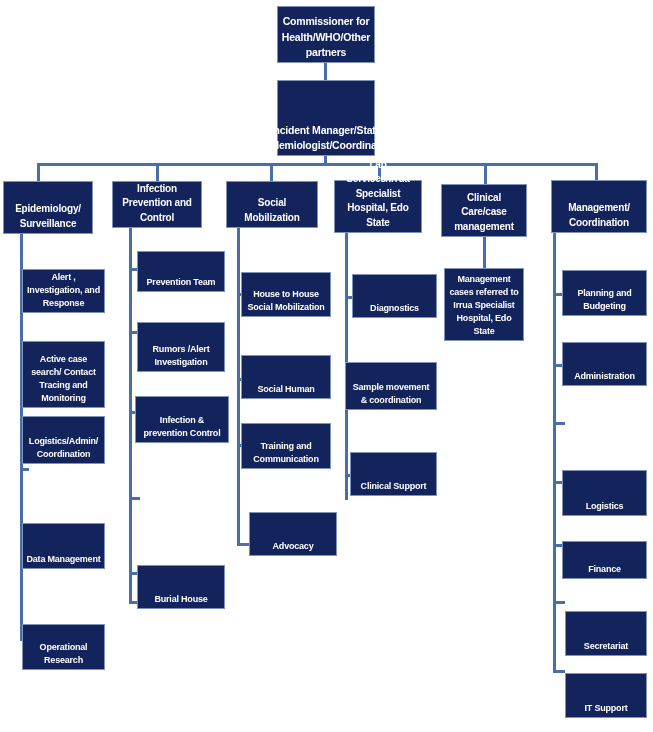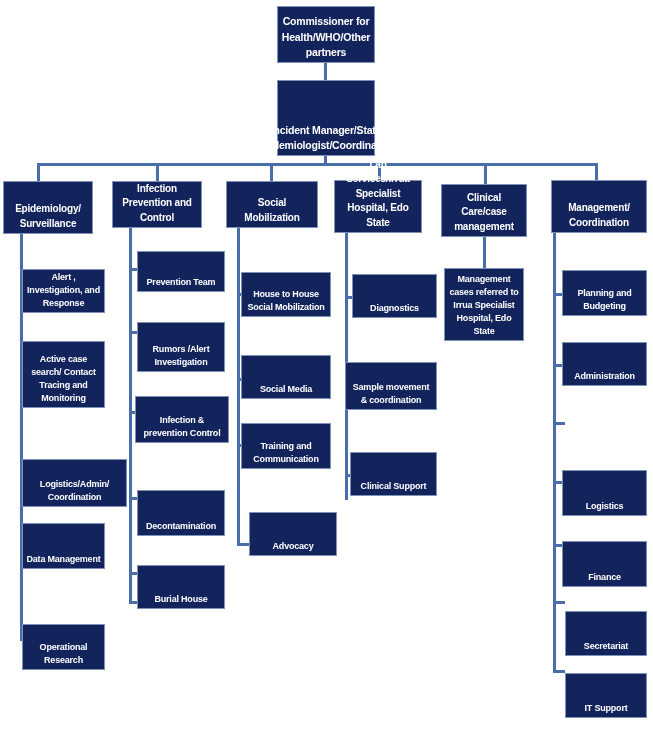--- a/index.html
+++ b/index.html
@@ -93,21 +93,21 @@
   <div class="conn h" style="left:20px; top:468px; width:9px;"></div>
   <div class="conn h" style="left:20px; top:546px; width:9px;"></div>
   <div class="conn h" style="left:20px; top:638px; width:9px;"></div>
 
   <div class="node t-sub" style="left:22px; top:269px; width:83px; height:44px;">
     <span>Alert , Investigation, and Response</span>
   </div>
   <div class="node t-sub" style="left:22px; top:341px; width:83px; height:67px;">
     <span>Active case search/ Contact Tracing and Monitoring</span>
   </div>
-  <div class="node t-sub" style="left:22px; top:459px; width:105px; height:48px;">
+  <div class="node t-sub" style="left:22px; top:416px; width:83px; height:48px;">
     <span>Logistics/Admin/ Coordination</span>
   </div>
   <div class="node t-sub" style="left:22px; top:523px; width:83px; height:46px;">
     <span>Data Management</span>
   </div>
   <div class="node t-sub" style="left:22px; top:624px; width:83px; height:46px;">
     <span>Operational Research</span>
   </div>
 
   <div class="conn v" style="left:129px; top:228px; height:376px;"></div>
@@ -120,38 +120,35 @@
 
   <div class="node t-sub" style="left:137px; top:251px; width:88px; height:41px;">
     <span>Prevention Team</span>
   </div>
   <div class="node t-sub" style="left:137px; top:322px; width:88px; height:50px;">
     <span>Rumors /Alert Investigation</span>
   </div>
   <div class="node t-sub" style="left:135px; top:396px; width:94px; height:47px;">
     <span>Infection &amp; prevention Control</span>
   </div>
-  <div class="node t-sub" style="left:137px; top:490px; width:88px; height:46px;">
-    <span>Decontamination</span>
-  </div>
   <div class="node t-sub" style="left:137px; top:565px; width:88px; height:44px;">
     <span>Burial House</span>
   </div>
 
   <div class="conn v" style="left:237px; top:228px; height:318px;"></div>
   <div class="conn h" style="left:237px; top:293px; width:9px;"></div>
   <div class="conn h" style="left:237px; top:378px; width:9px;"></div>
   <div class="conn h" style="left:237px; top:444px; width:9px;"></div>
   <div class="conn h" style="left:237px; top:543px; width:17px;"></div>
 
   <div class="node t-sub" style="left:241px; top:272px; width:90px; height:45px;">
     <span>House to House Social Mobilization</span>
   </div>
   <div class="node t-sub" style="left:241px; top:355px; width:90px; height:44px;">
-    <span>Social Media</span>
+    <span>Social Human</span>
   </div>
   <div class="node t-sub" style="left:241px; top:423px; width:90px; height:46px;">
     <span>Training and Communication</span>
   </div>
   <div class="node t-sub" style="left:249px; top:512px; width:88px; height:44px;">
     <span>Advocacy</span>
   </div>
 
   <div class="conn v" style="left:345px; top:233px; height:267px;"></div>
   <div class="conn h" style="left:345px; top:296px; width:10px;"></div>
@@ -185,21 +182,21 @@
 
   <div class="node t-sub" style="left:562px; top:270px; width:85px; height:46px;">
     <span>Planning and Budgeting</span>
   </div>
   <div class="node t-sub" style="left:562px; top:342px; width:85px; height:44px;">
     <span>Administration</span>
   </div>
   <div class="node t-sub" style="left:562px; top:470px; width:85px; height:46px;">
     <span>Logistics</span>
   </div>
-  <div class="node t-sub" style="left:562px; top:541px; width:85px; height:46px;">
+  <div class="node t-sub" style="left:562px; top:541px; width:85px; height:38px;">
     <span>Finance</span>
   </div>
   <div class="node t-sub" style="left:565px; top:611px; width:82px; height:45px;">
     <span>Secretariat</span>
   </div>
   <div class="node t-sub" style="left:565px; top:673px; width:82px; height:45px;">
     <span>IT Support</span>
   </div>
 
 </div>

